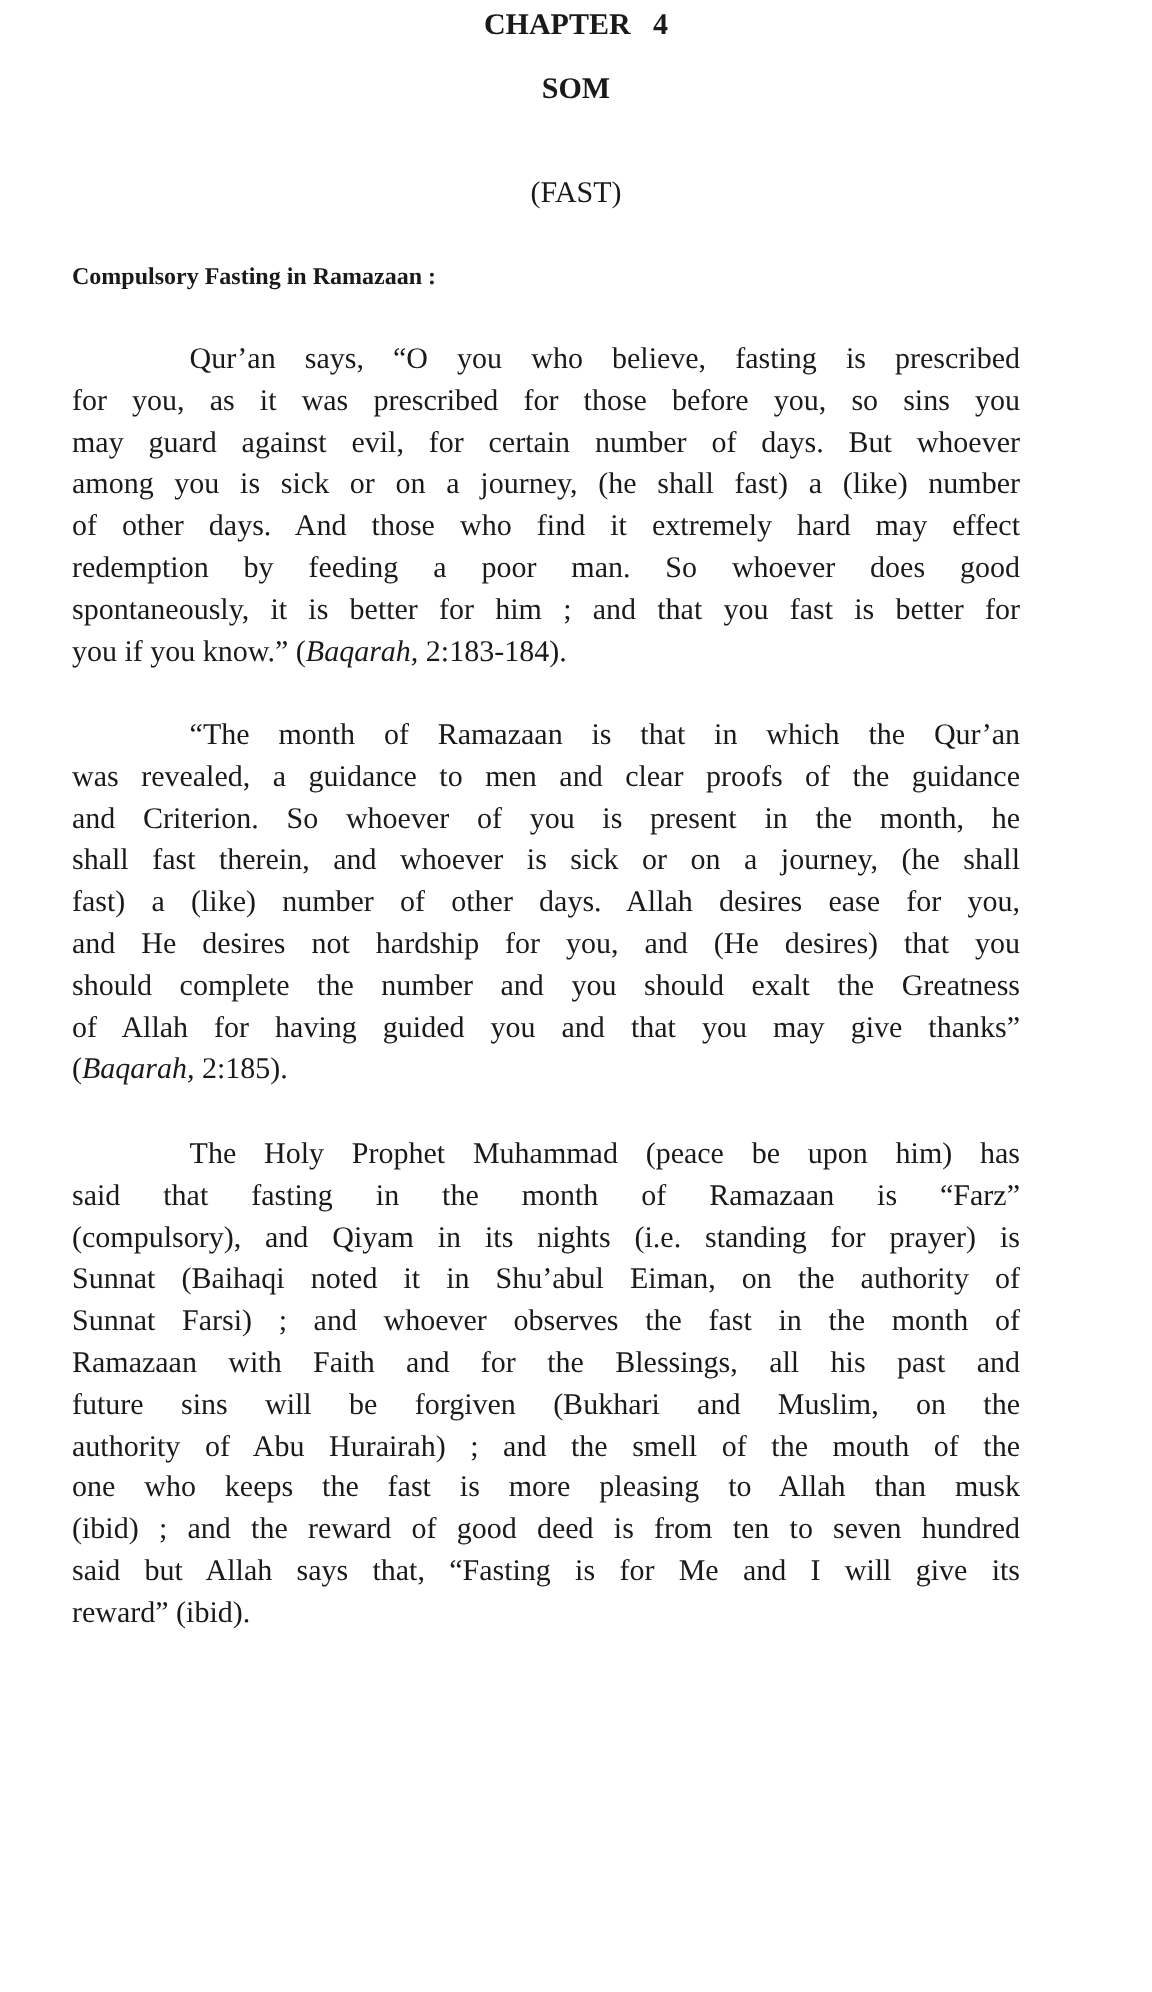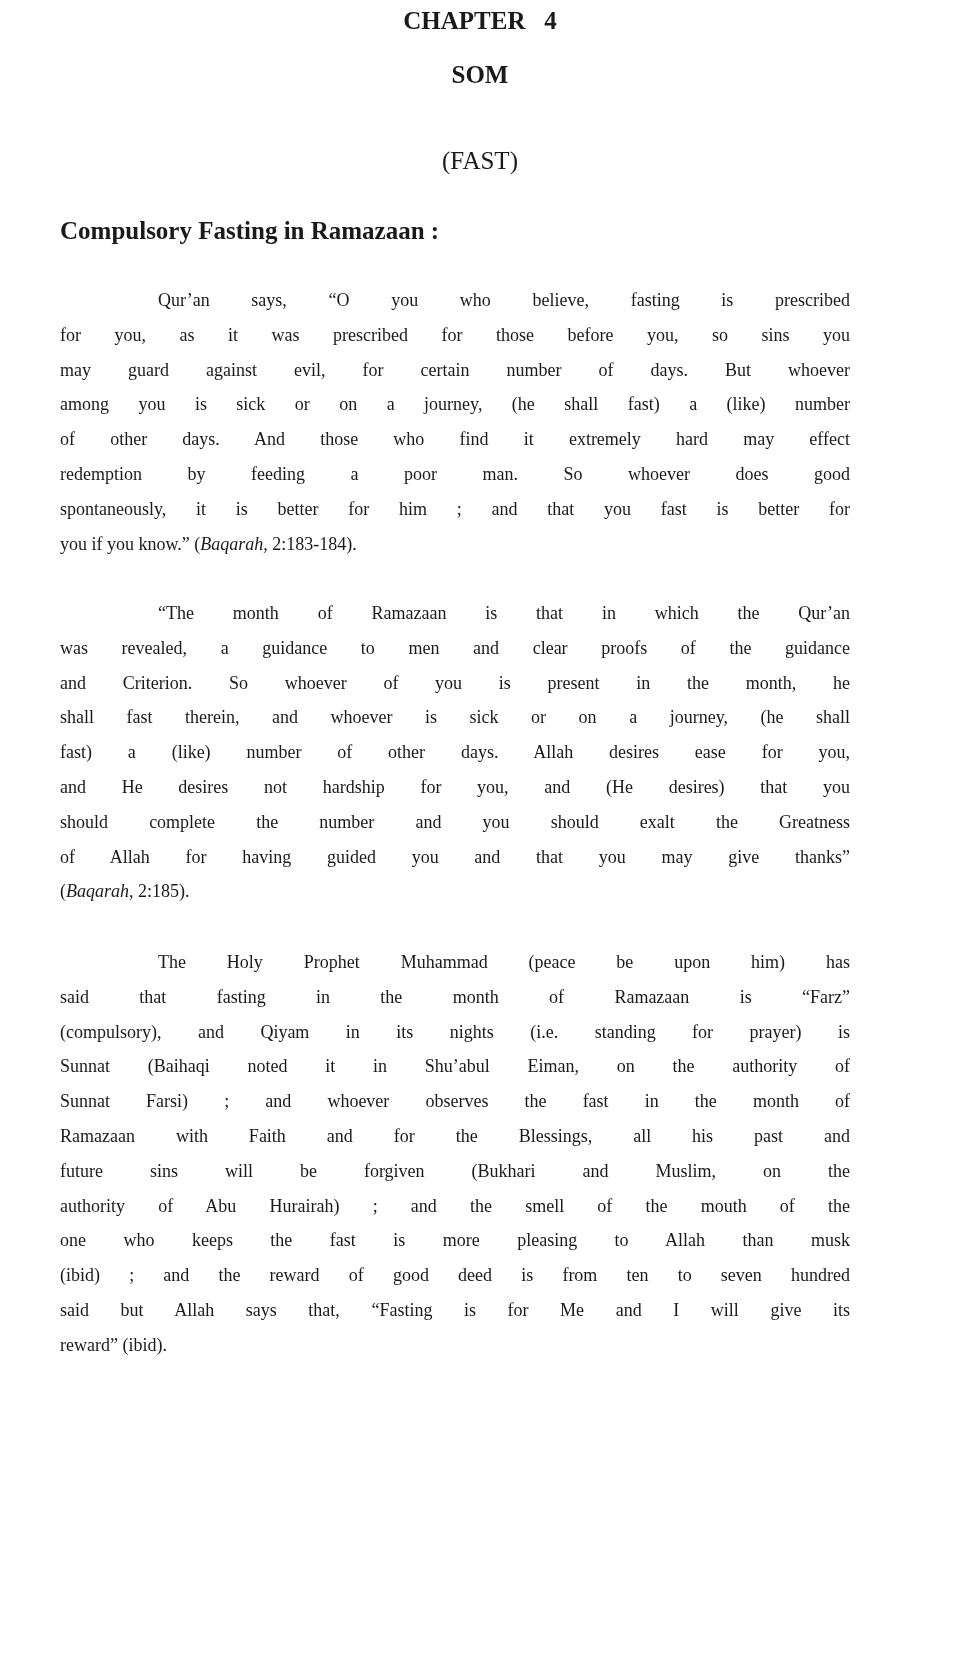--- a/index.html
+++ b/index.html
@@ -8,25 +8,25 @@
     font-family: "Liberation Serif", "DejaVu Serif", serif;
     color: #1a1a1a;
   }
   .center {
     position: absolute; left: 0; width: 960px; text-align: center;
     font-size: 25px; line-height: 30px;
   }
   .bold { font-weight: bold; }
   .heading {
     position: absolute; left: 60px; top: 216px;
-    font-size: 25px; font-weight: bold; line-height: 30px;
+    font-size: 20px; font-weight: bold; line-height: 30px;
   }
   .para {
     position: absolute; left: 60px; width: 790px;
-    font-size: 18px;
+    font-size: 25px;
   }
   .line {
     height: 34.8px; line-height: 34.8px;
     text-align: justify; text-align-last: justify;
     white-space: nowrap; overflow: visible;
   }
   .line.last { text-align-last: left; }
   .line.indent { padding-left: 98px; }
   
   .line span.txt {

